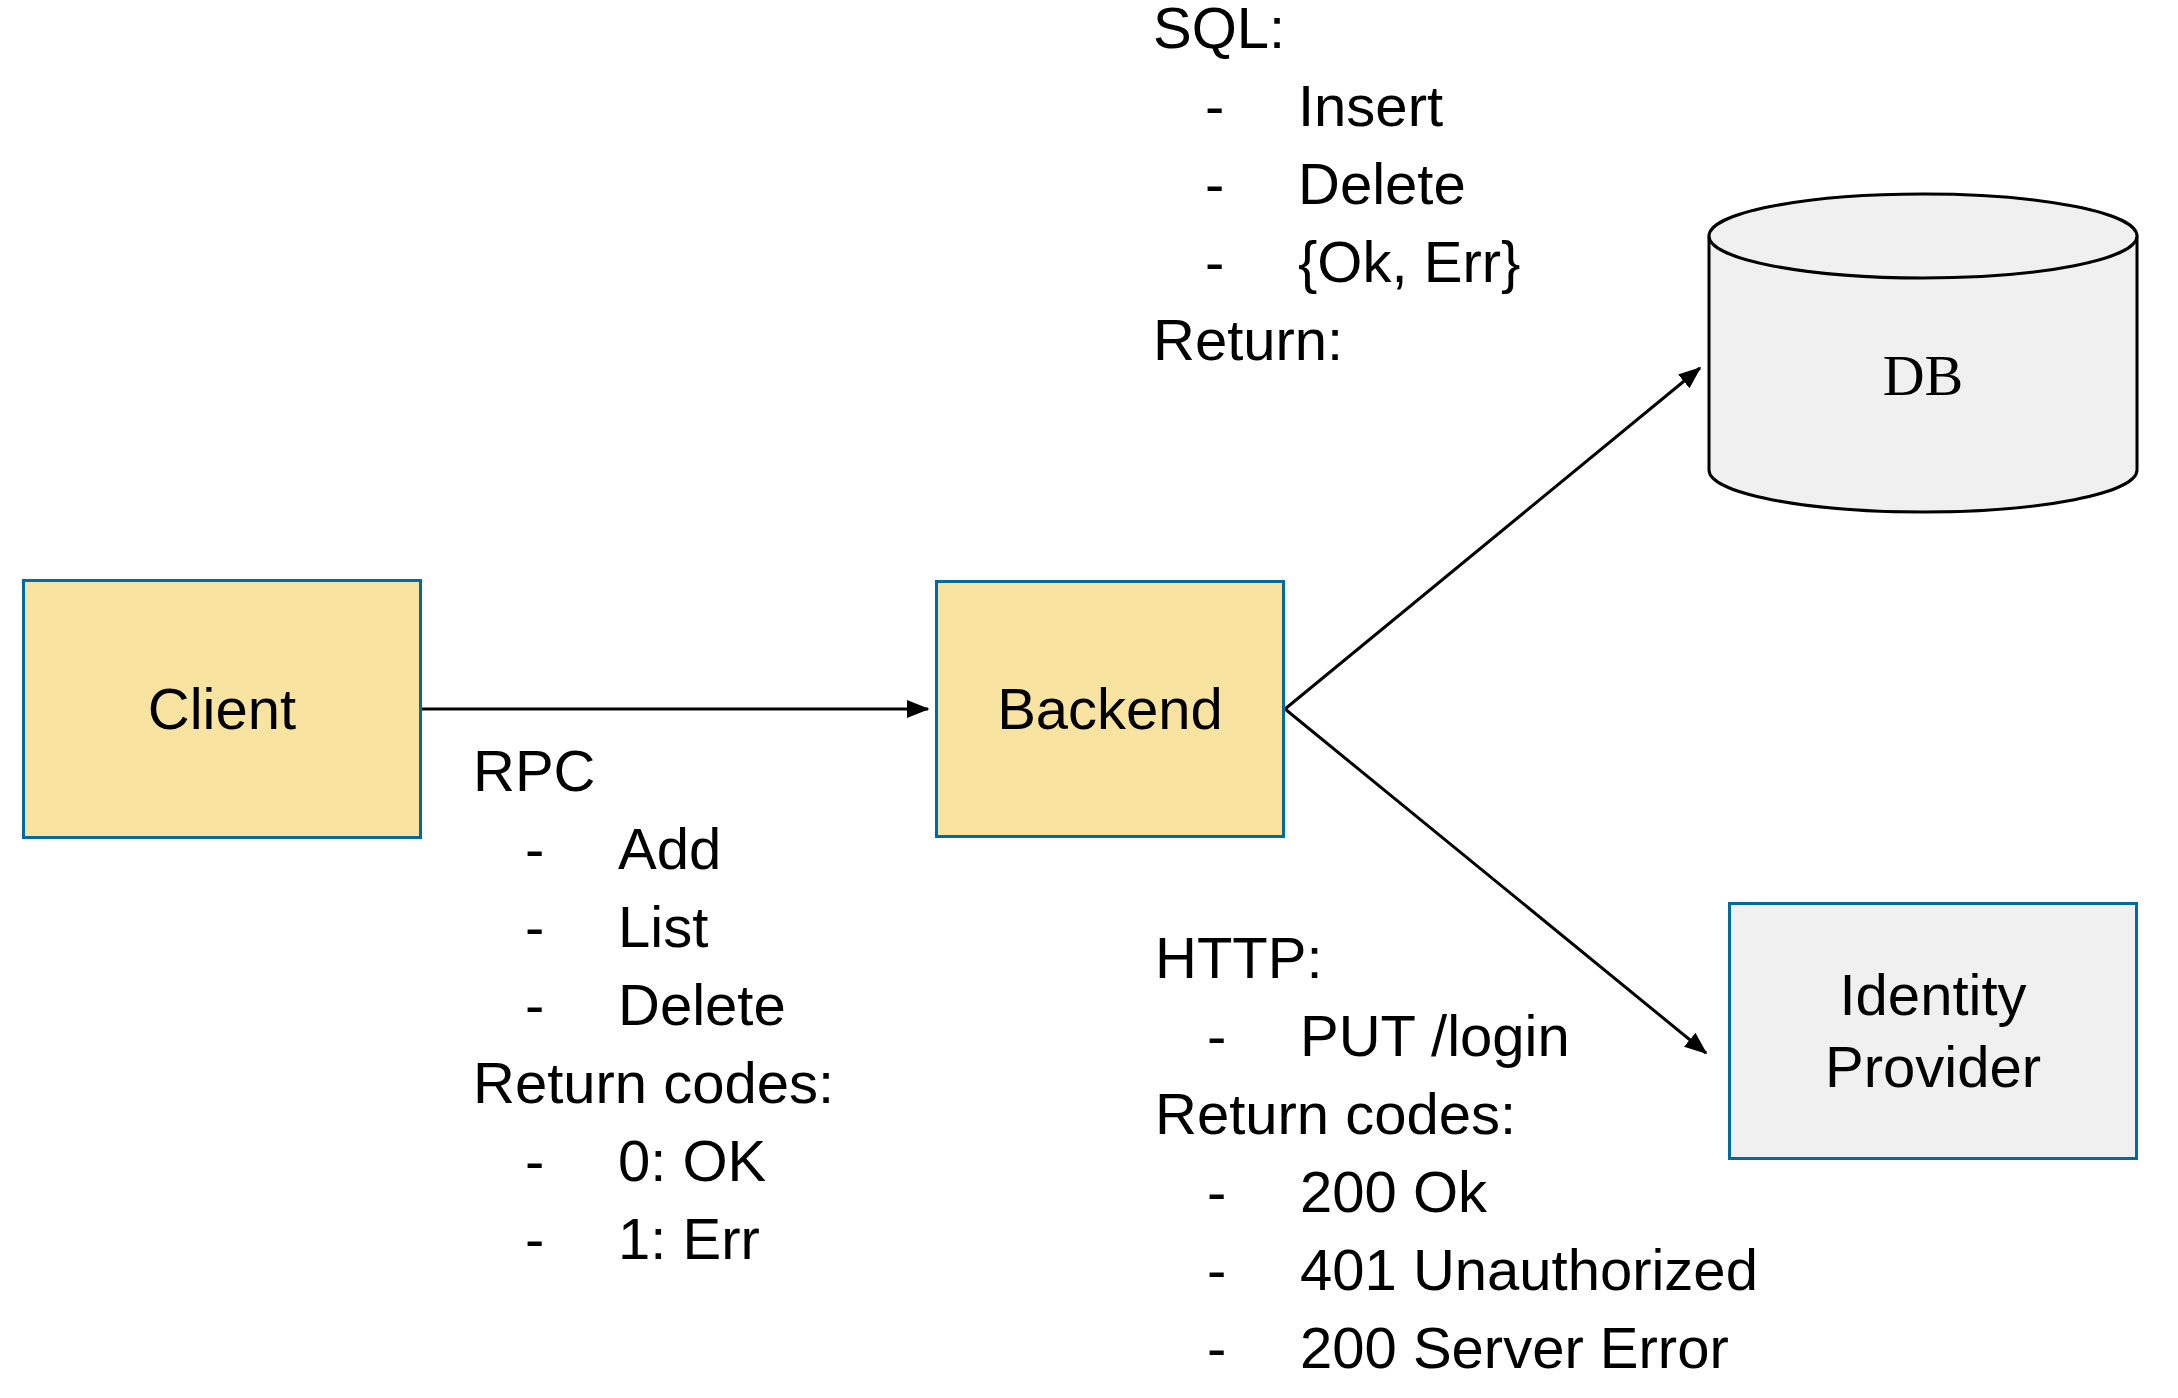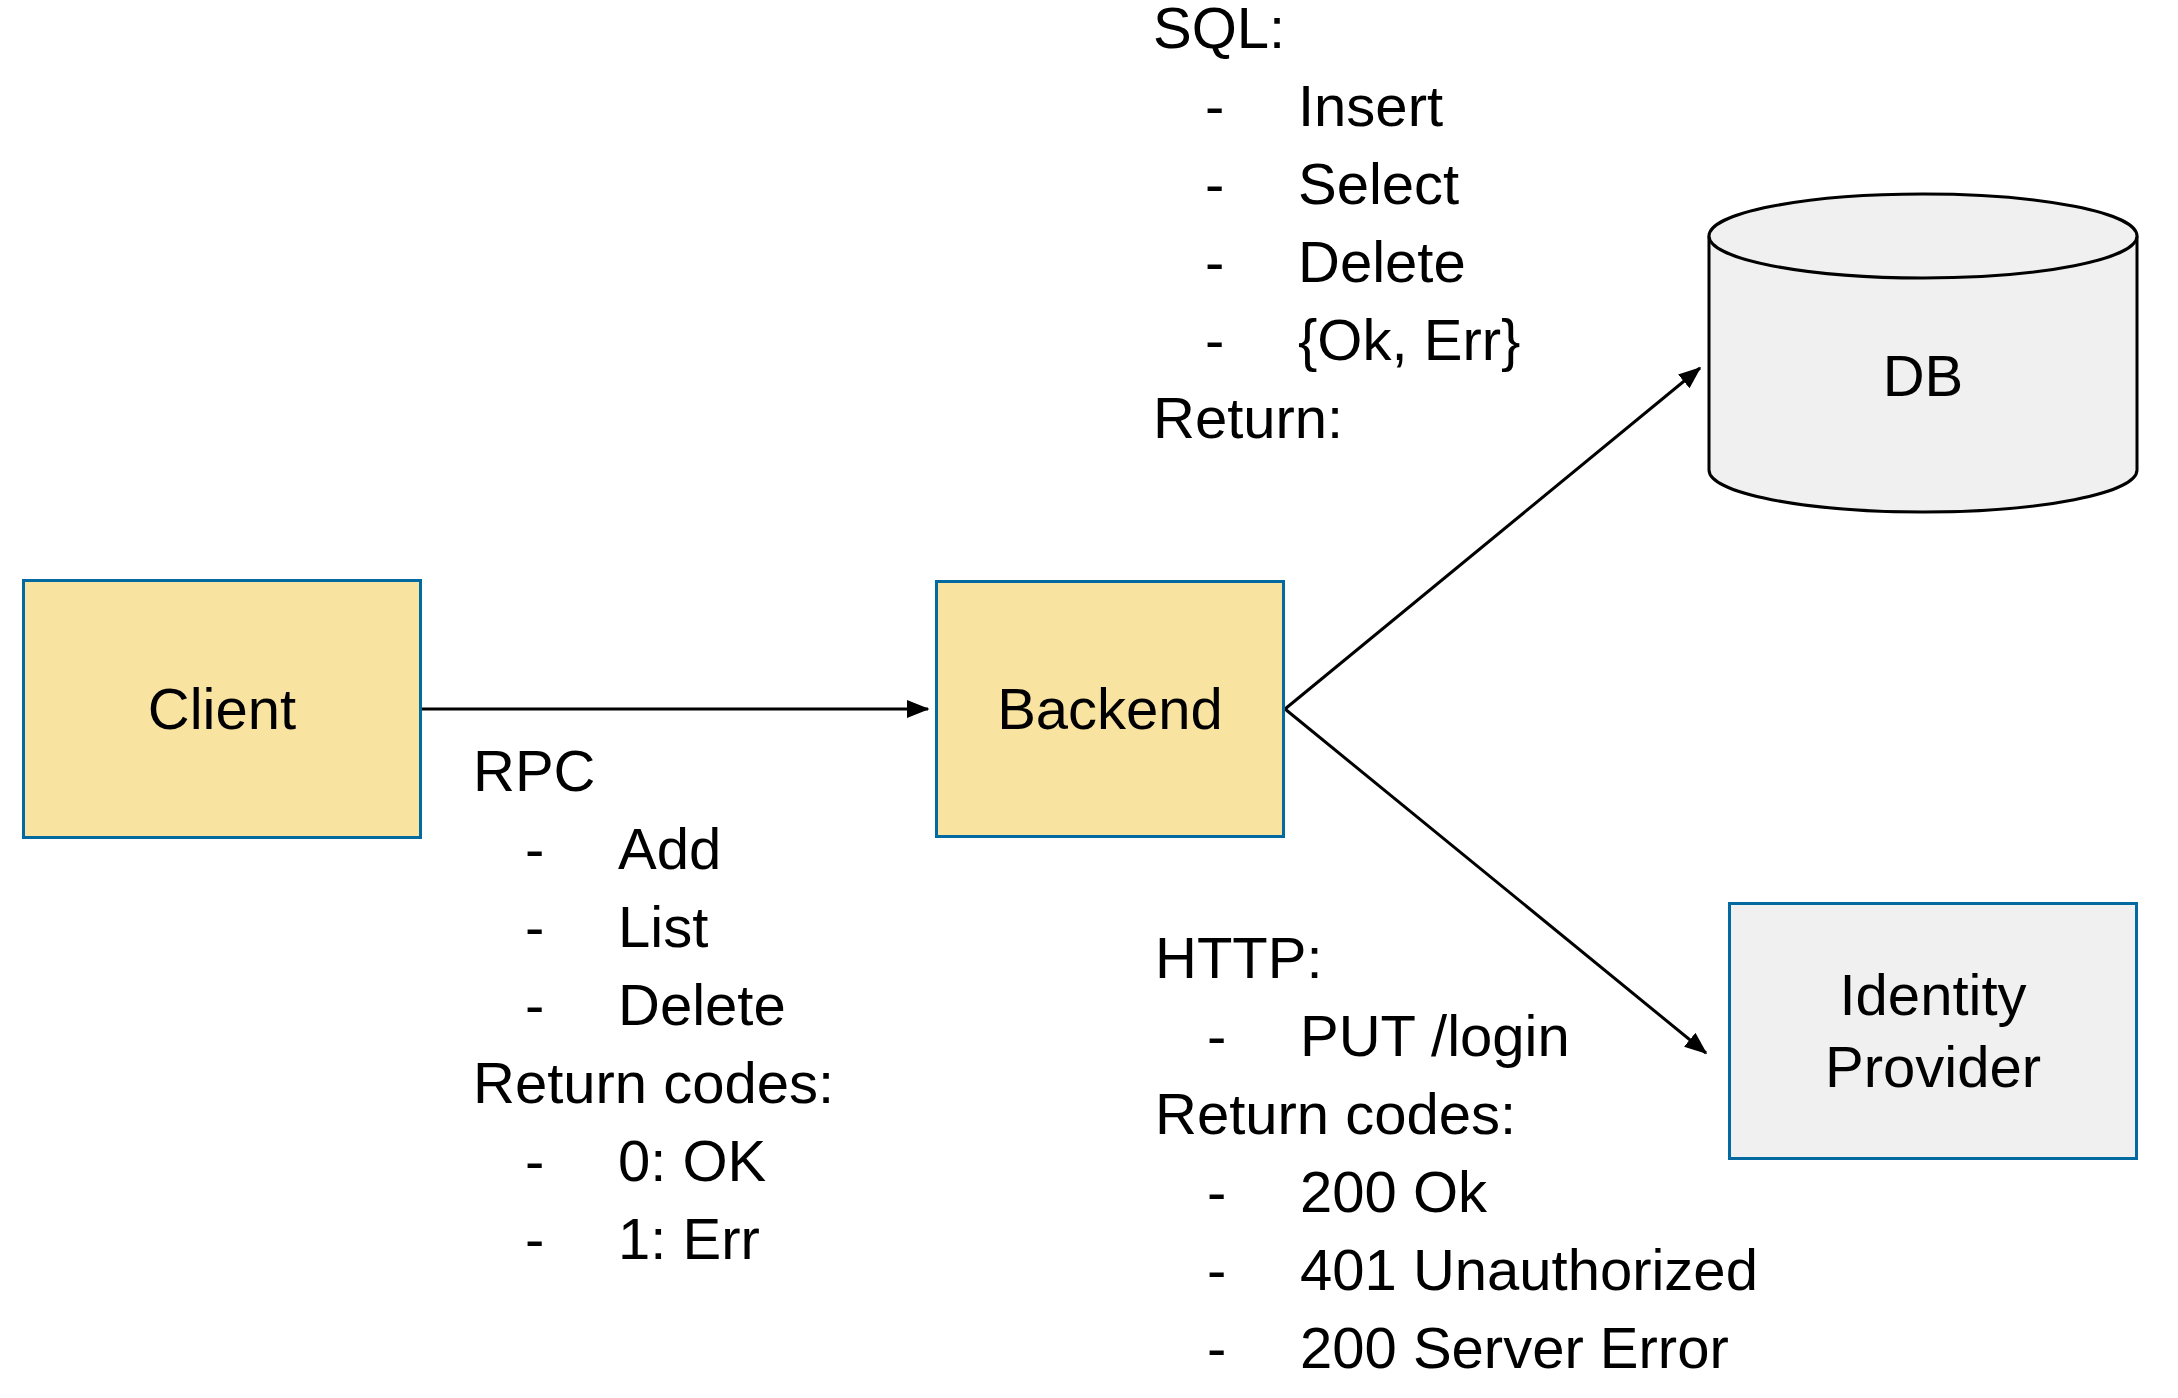--- a/index.html
+++ b/index.html
@@ -40,20 +40,21 @@
     white-space: nowrap;
   }
   .node-client   { left: 22px;   top: 579px;  width: 400px; height: 260px; }
   .node-backend  { left: 935px;  top: 580px;  width: 350px; height: 258px; }
   .node-idp      { left: 1728px; top: 902px;  width: 410px; height: 258px; }
   .db-label {
     position: absolute;
     left: 1709px; top: 300px; width: 428px; height: 150px;
     display: flex; align-items: center; justify-content: center;
     font-size: 58px;
+    font-family: Liberation Serif, serif;
   }
   .note {
     position: absolute;
     font-size: 58px;
     line-height: 78px;
     white-space: nowrap;
   }
   .note .line { height: 78px; }
   .note .dash {
     display: inline-block;
@@ -111,21 +112,20 @@
     <div class="line"><span class="dash">-</span><span>List</span></div>
     <div class="line"><span class="dash">-</span><span>Delete</span></div>
     <div class="line">Return codes:</div>
     <div class="line"><span class="dash">-</span><span>0: OK</span></div>
     <div class="line"><span class="dash">-</span><span>1: Err</span></div>
   </div>
 
   <div class="note note-sql">
     <div class="line">SQL:</div>
     <div class="line"><span class="dash">-</span><span>Insert</span></div>
-    <div class="line"><span class="dash">-</span><span>Select</span></div>
     <div class="line"><span class="dash">-</span><span>Delete</span></div>
     <div class="line"><span class="dash">-</span><span>{Ok, Err}</span></div>
     <div class="line">Return:</div>
   </div>
 
   <div class="note note-http">
     <div class="line">HTTP:</div>
     <div class="line"><span class="dash">-</span><span>PUT /login</span></div>
     <div class="line">Return codes:</div>
     <div class="line"><span class="dash">-</span><span>200 Ok</span></div>

